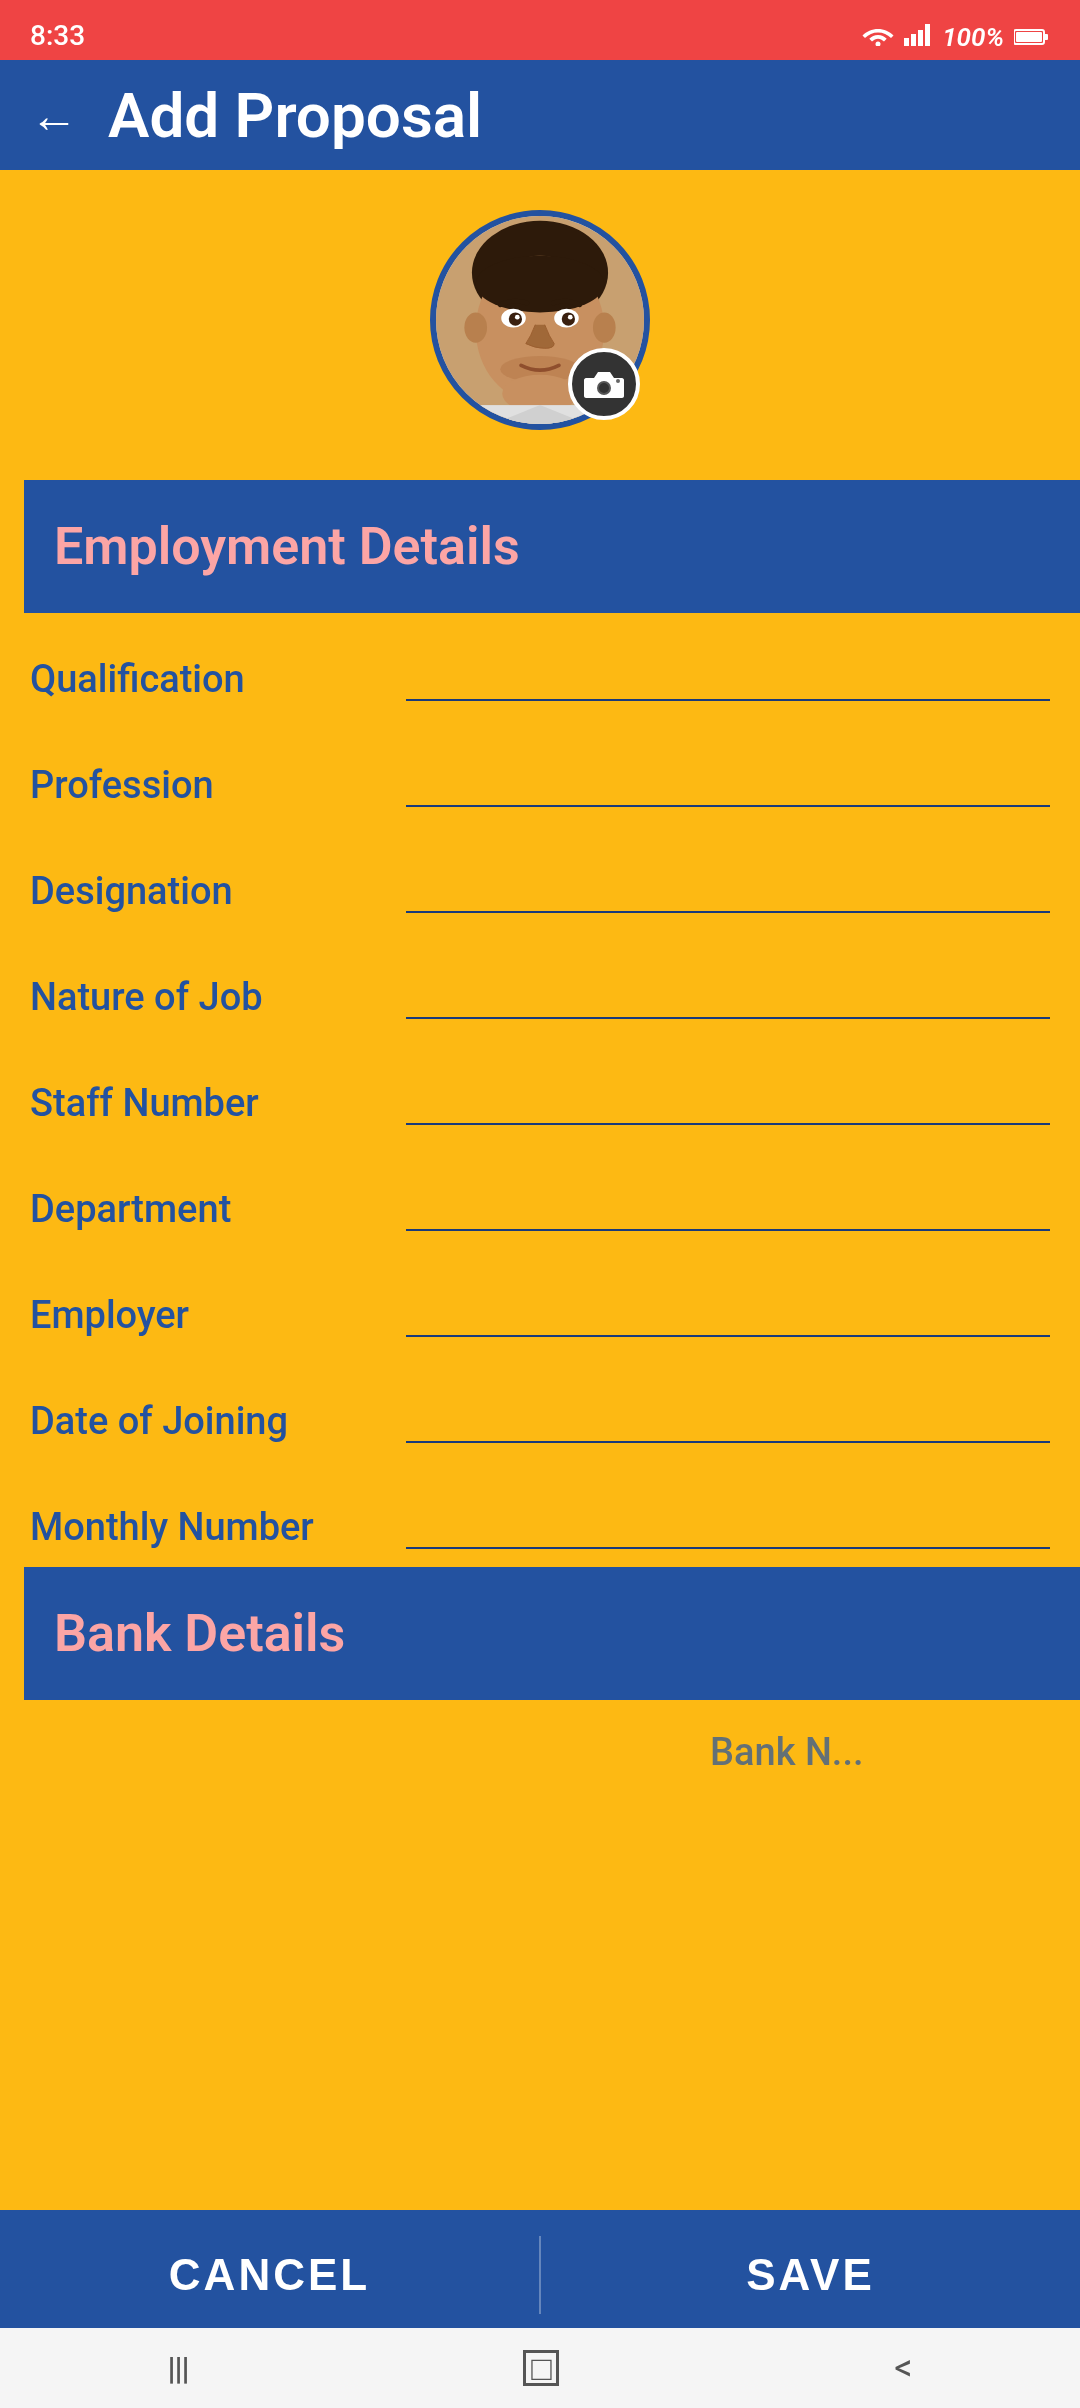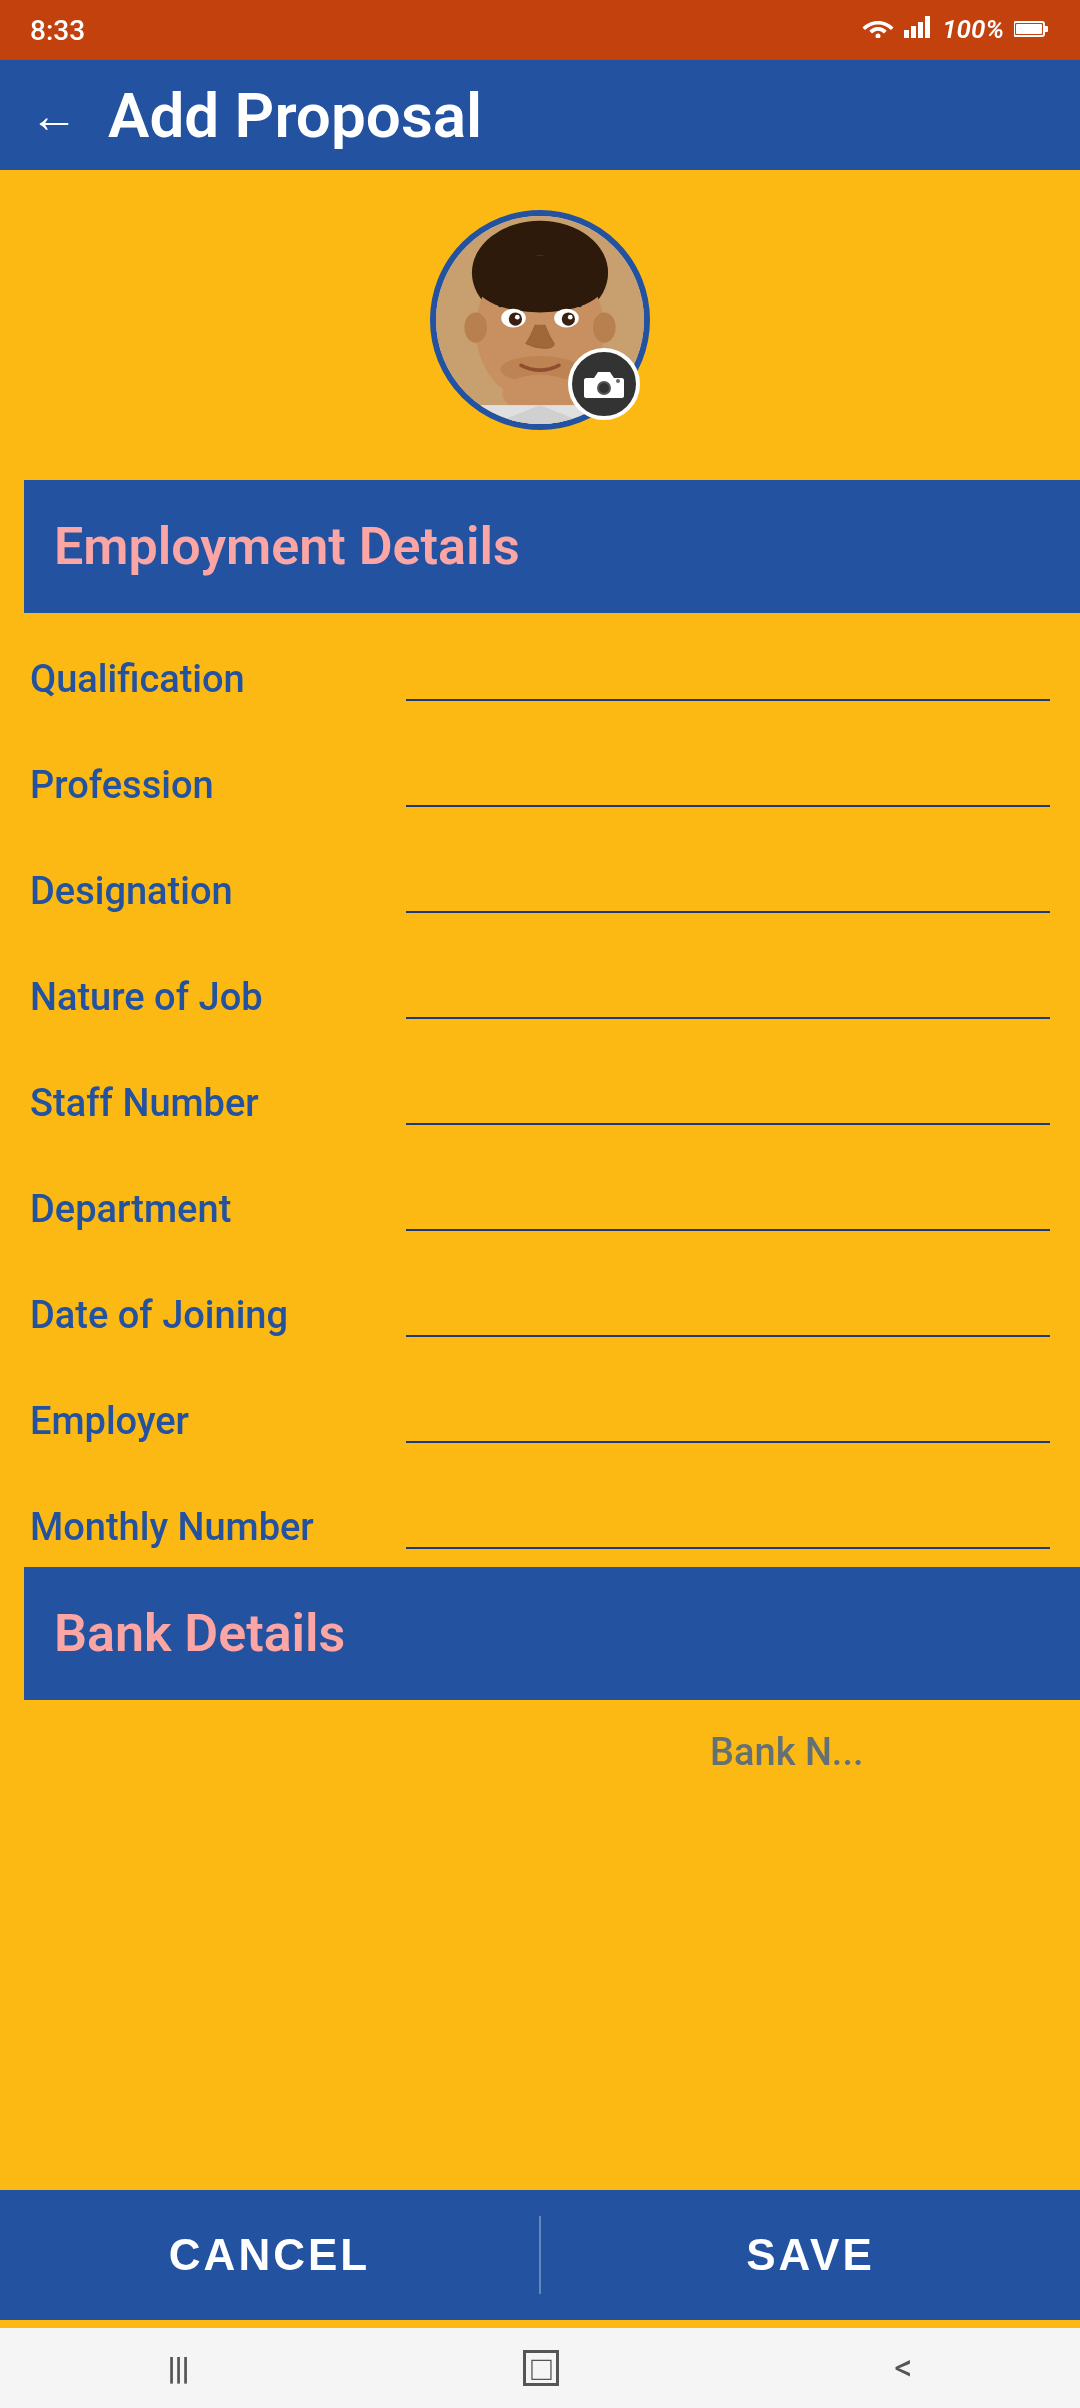--- a/index.html
+++ b/index.html
@@ -14,26 +14,26 @@
       min-height: 2408px;
       background-color: #FDB913;
       font-family: 'Roboto', Arial, sans-serif;
       display: flex;
       flex-direction: column;
       position: relative;
     }
 
     
     .status-bar {
-      background-color: #c2410c;
+      background-color: #ef4444;
       height: 60px;
       display: flex;
-      align-items: flex-start;
+      align-items: flex-end;
       justify-content: space-between;
-      padding: 14px 30px;
+      padding: 8px 30px;
       color: white;
       font-size: 28px;
       font-weight: 500;
     }
 
     .status-bar-right {
       display: flex;
       align-items: center;
       gap: 10px;
       font-size: 26px;
@@ -152,21 +152,21 @@
       height: 50px;
       font-size: 32px;
       outline: none;
       color: #2352A0;
       padding-bottom: 8px;
     }
 
     
     .bottom-bar {
       position: fixed;
-      bottom: 88px;
+      bottom: 68px;
       left: 0;
       width: 1080px;
       height: 130px;
       background-color: #2352A0;
       display: flex;
       align-items: center;
     }
 
     .bottom-btn {
       flex: 1;
@@ -340,26 +340,26 @@
       <label class="field-label">Staff Number</label>
       <input class="field-input" type="text" value="" style="">
     </div>
 
     <div class="form-field">
       <label class="field-label">Department</label>
       <input class="field-input" type="text" value="" style="">
     </div>
 
     <div class="form-field">
+      <label class="field-label">Employer</label>
+      <input class="field-input" type="text" value="" style="">
+    </div>
+
+    <div class="form-field">
       <label class="field-label">Date of Joining</label>
-      <input class="field-input" type="text" value="" style="">
-    </div>
-
-    <div class="form-field">
-      <label class="field-label">Employer</label>
       <input class="field-input" type="text" value="" style="">
     </div>
 
     <div class="form-field">
       <label class="field-label">Monthly Number</label>
       <input class="field-input" type="text" value="" style="">
     </div>
 
   </div>
 

